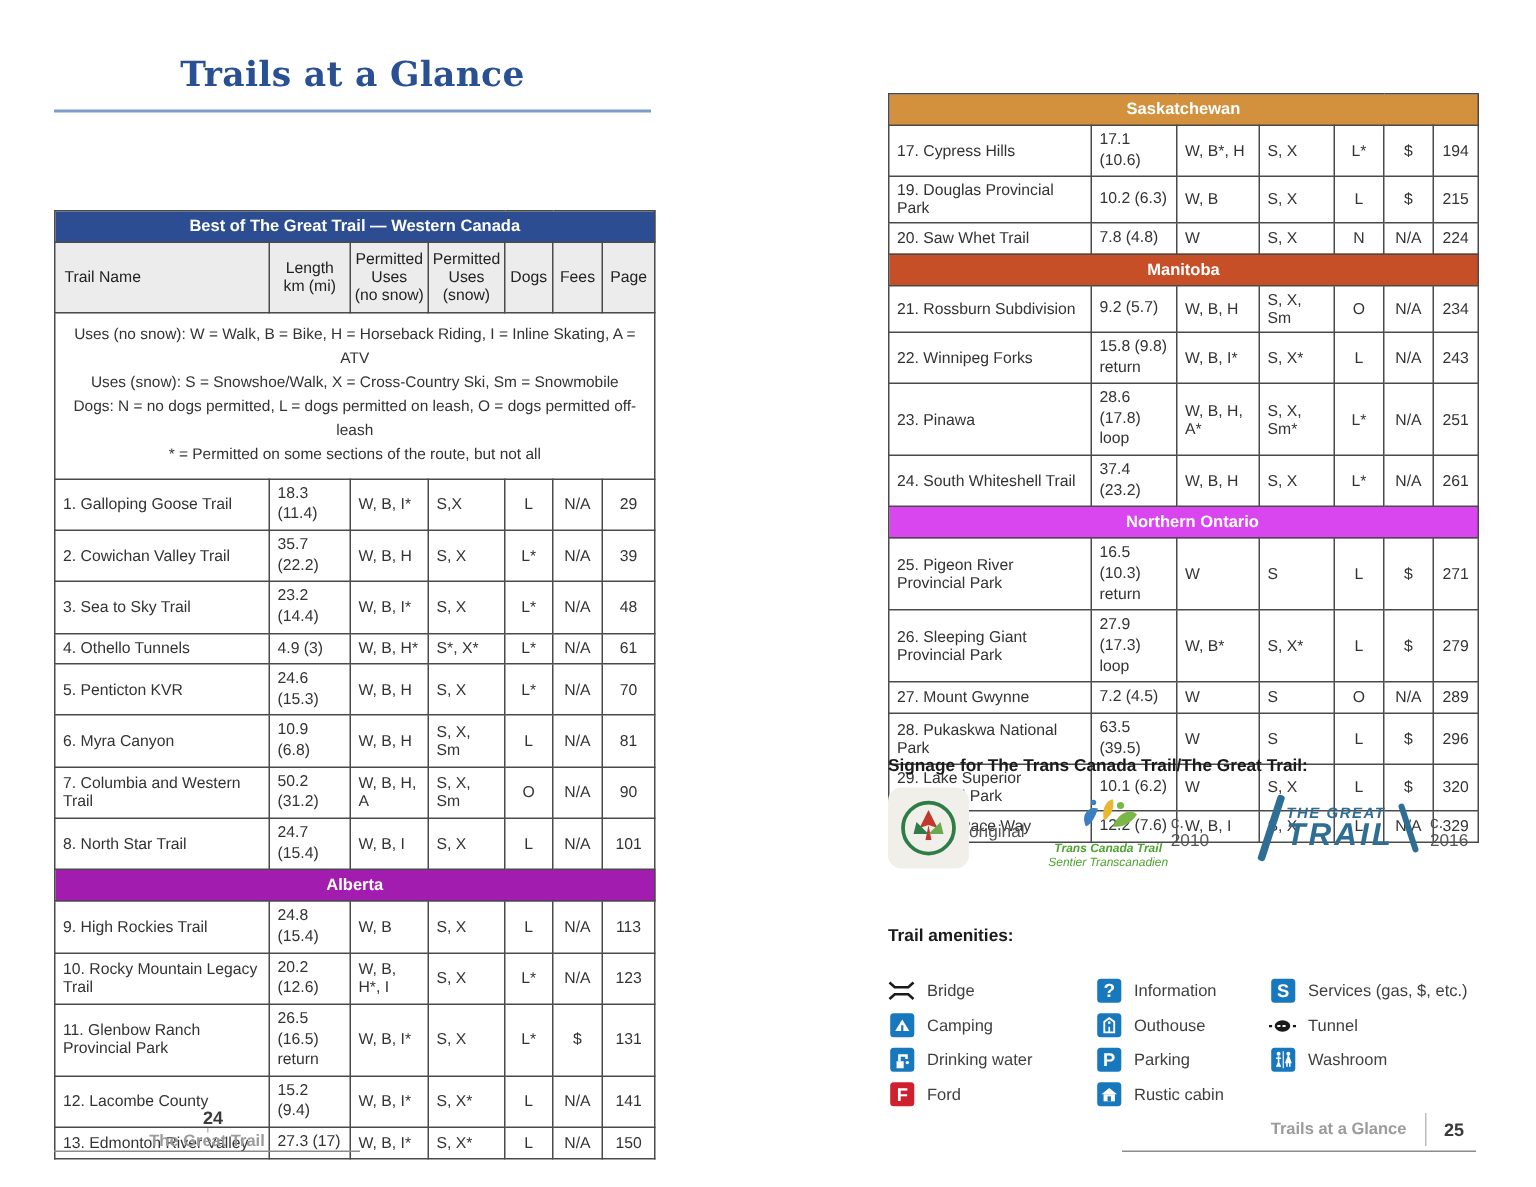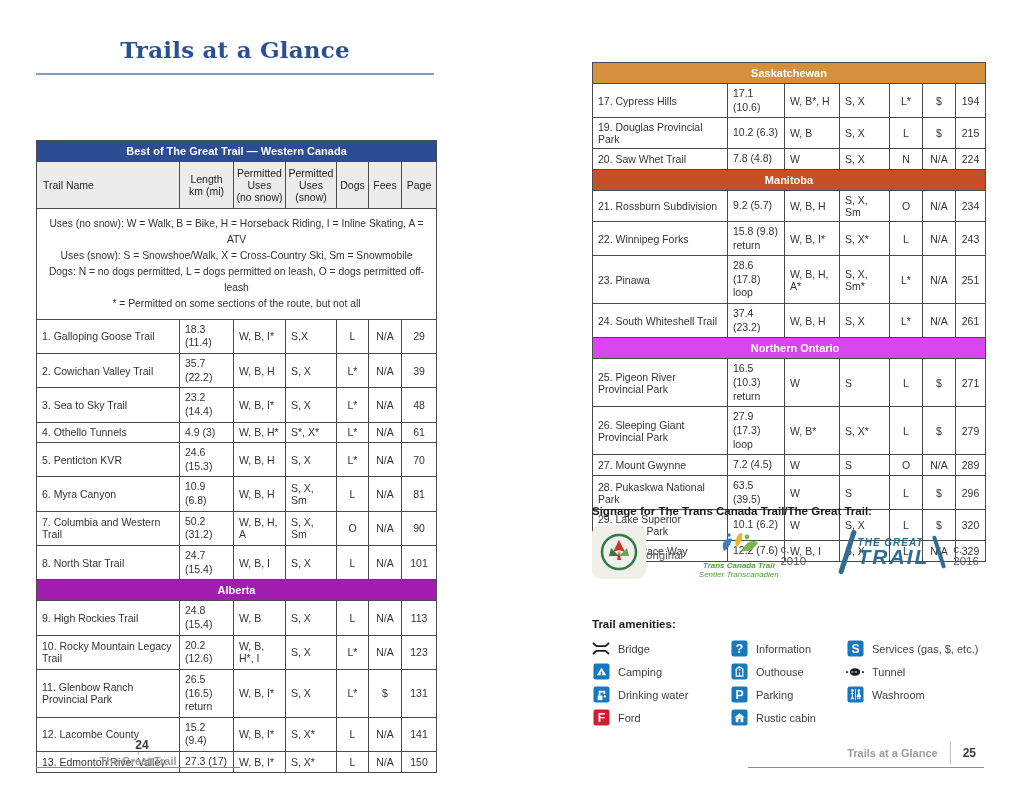--- a/index.html
+++ b/index.html
@@ -40,21 +40,21 @@
   .l2010-t2 { font-size:8px; font-style:italic; color:#4da32f; line-height:1.15; }
   #logo-2016-box { width:130px; height:54px; display:flex; align-items:center; justify-content:center; color:#2e6e94; }
   .gt-slash { width:5px; height:46px; background:#2e6e94; transform:rotate(18deg); border-radius:2px; }
   .gt-slash.small { height:34px; transform:rotate(-18deg); width:4px; }
   .gt-text { margin:0 8px; text-align:left; }
   .gt-line1 { font-size:10px; font-weight:bold; font-style:italic; letter-spacing:1px; }
   .gt-line2 { font-size:21px; font-weight:bold; font-style:italic; letter-spacing:2px; line-height:0.9; }
 
   
   #amenities-wrap { left:592px; top:618px; width:400px; }
-  #amenities-cols { display:flex; margin-top:7px; }
+  #amenities-cols { display:flex; margin-top:19px; }
   .amenity-col { display:flex; flex-direction:column; }
   .amenity-col.c1 { width:138px; }
   .amenity-col.c2 { width:116px; }
   .amenity-col.c3 { width:146px; }
   .amenity-item { display:flex; align-items:center; height:23px; }
   .amenity-icon { width:18px; height:18px; flex:0 0 18px; display:flex; align-items:center; justify-content:center; }
   .amenity-label { font-size:11px; color:#3f3f3f; margin-left:8px; white-space:nowrap; }
 
   
   .footer { display:flex; align-items:center; height:30px; border-bottom:1px solid #8c8c8c; }

